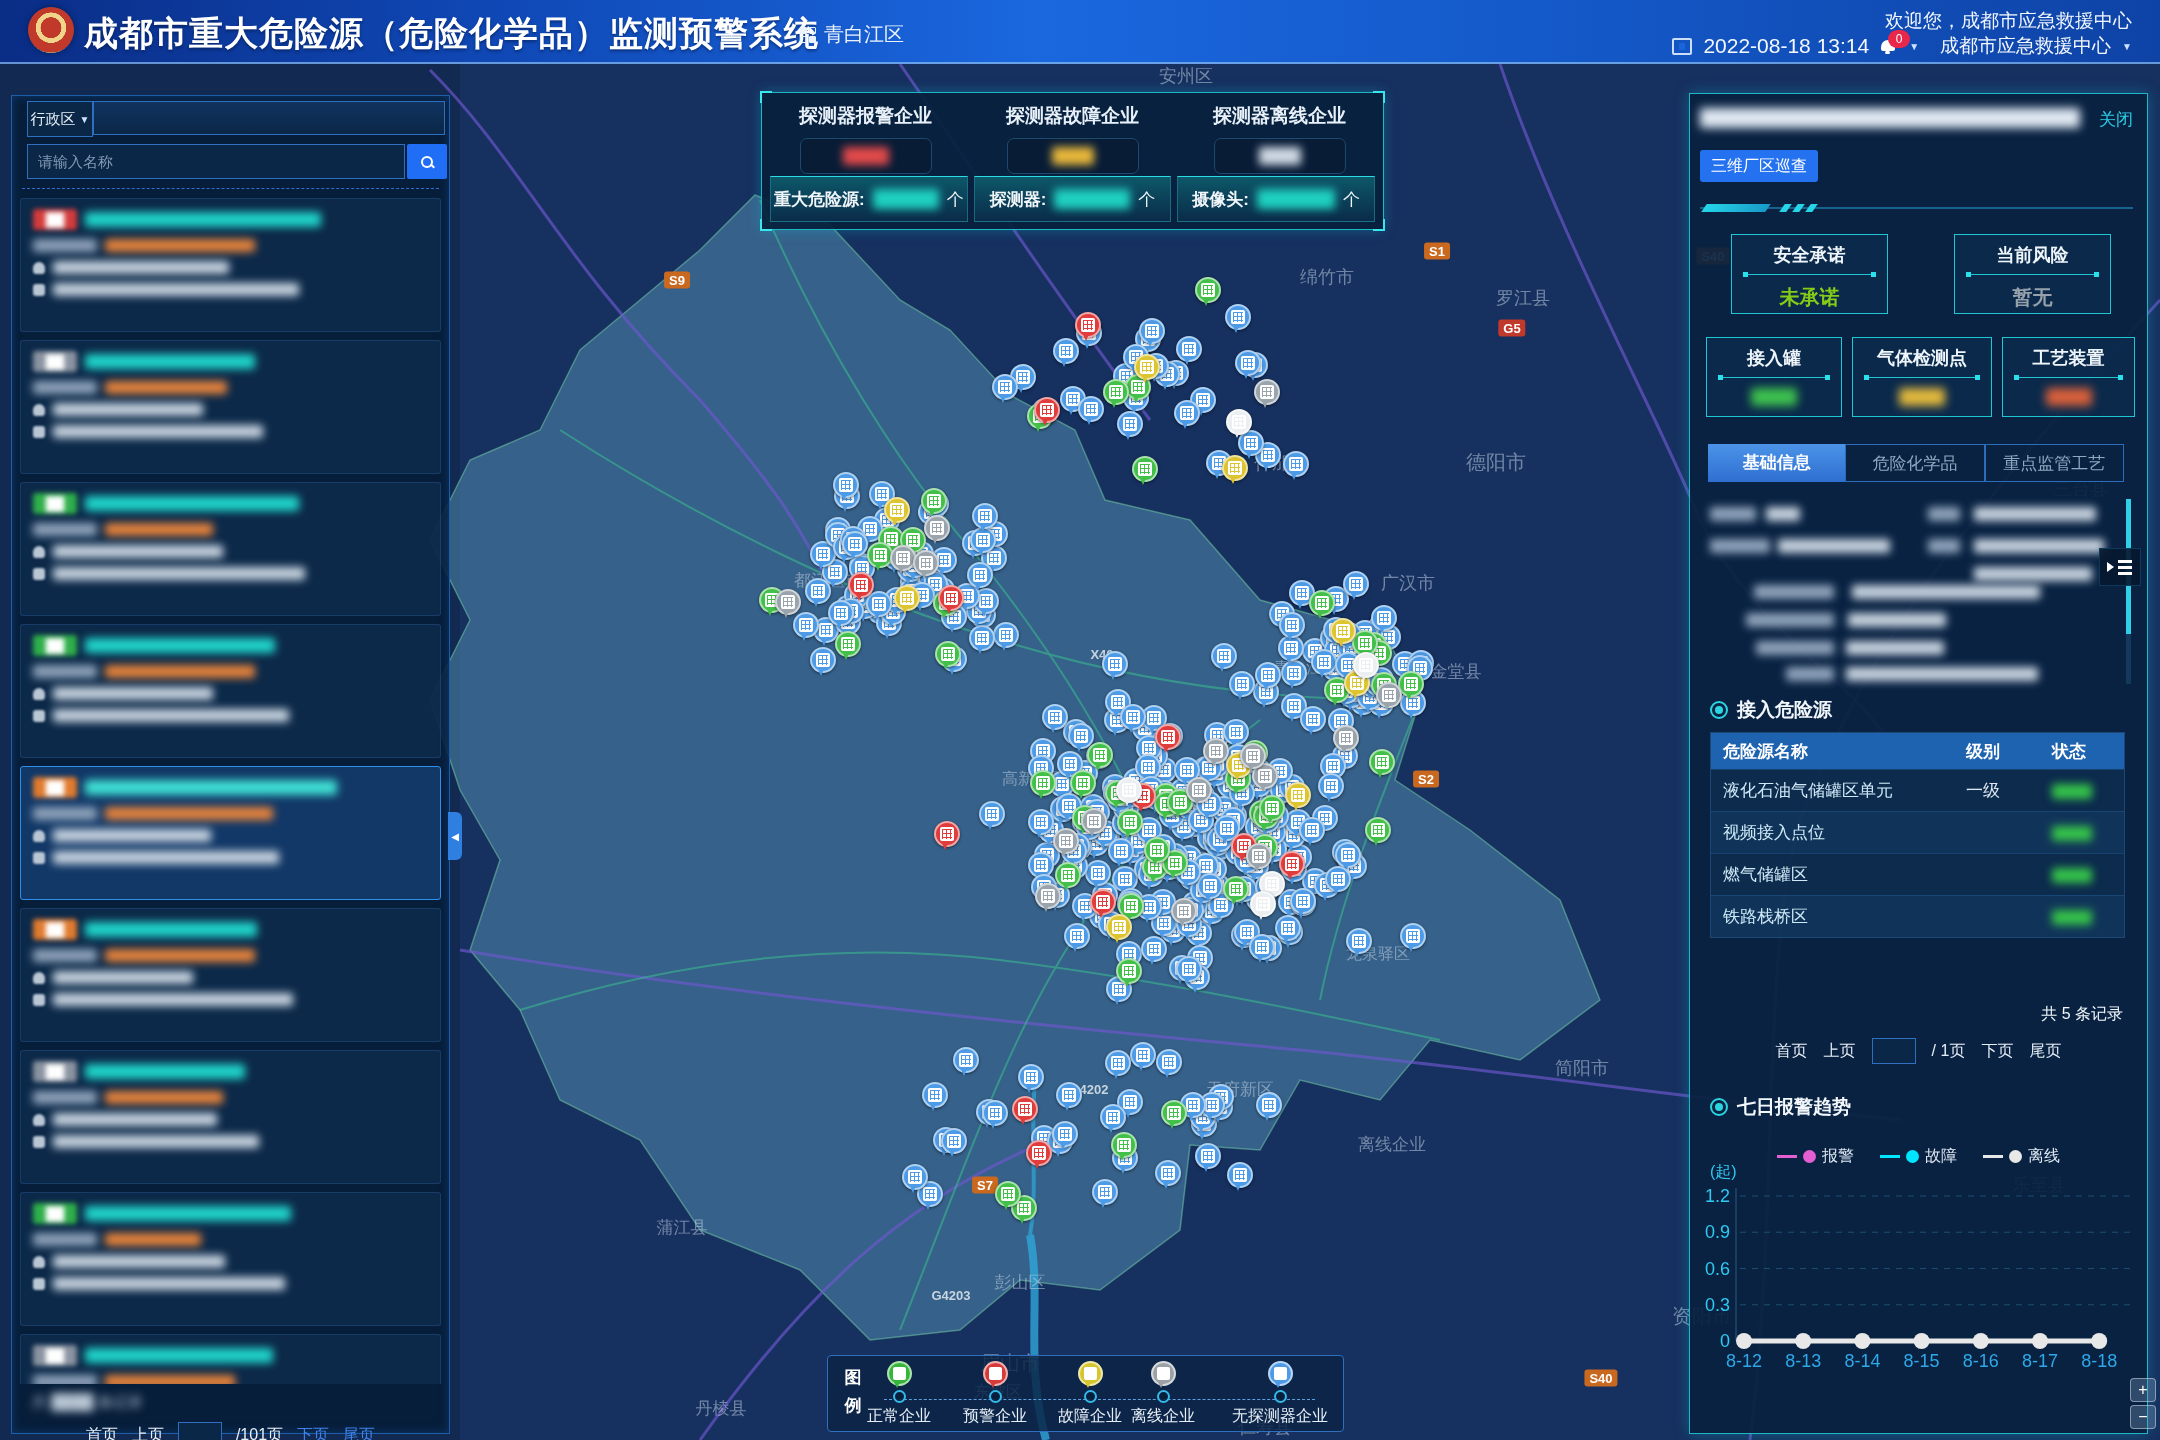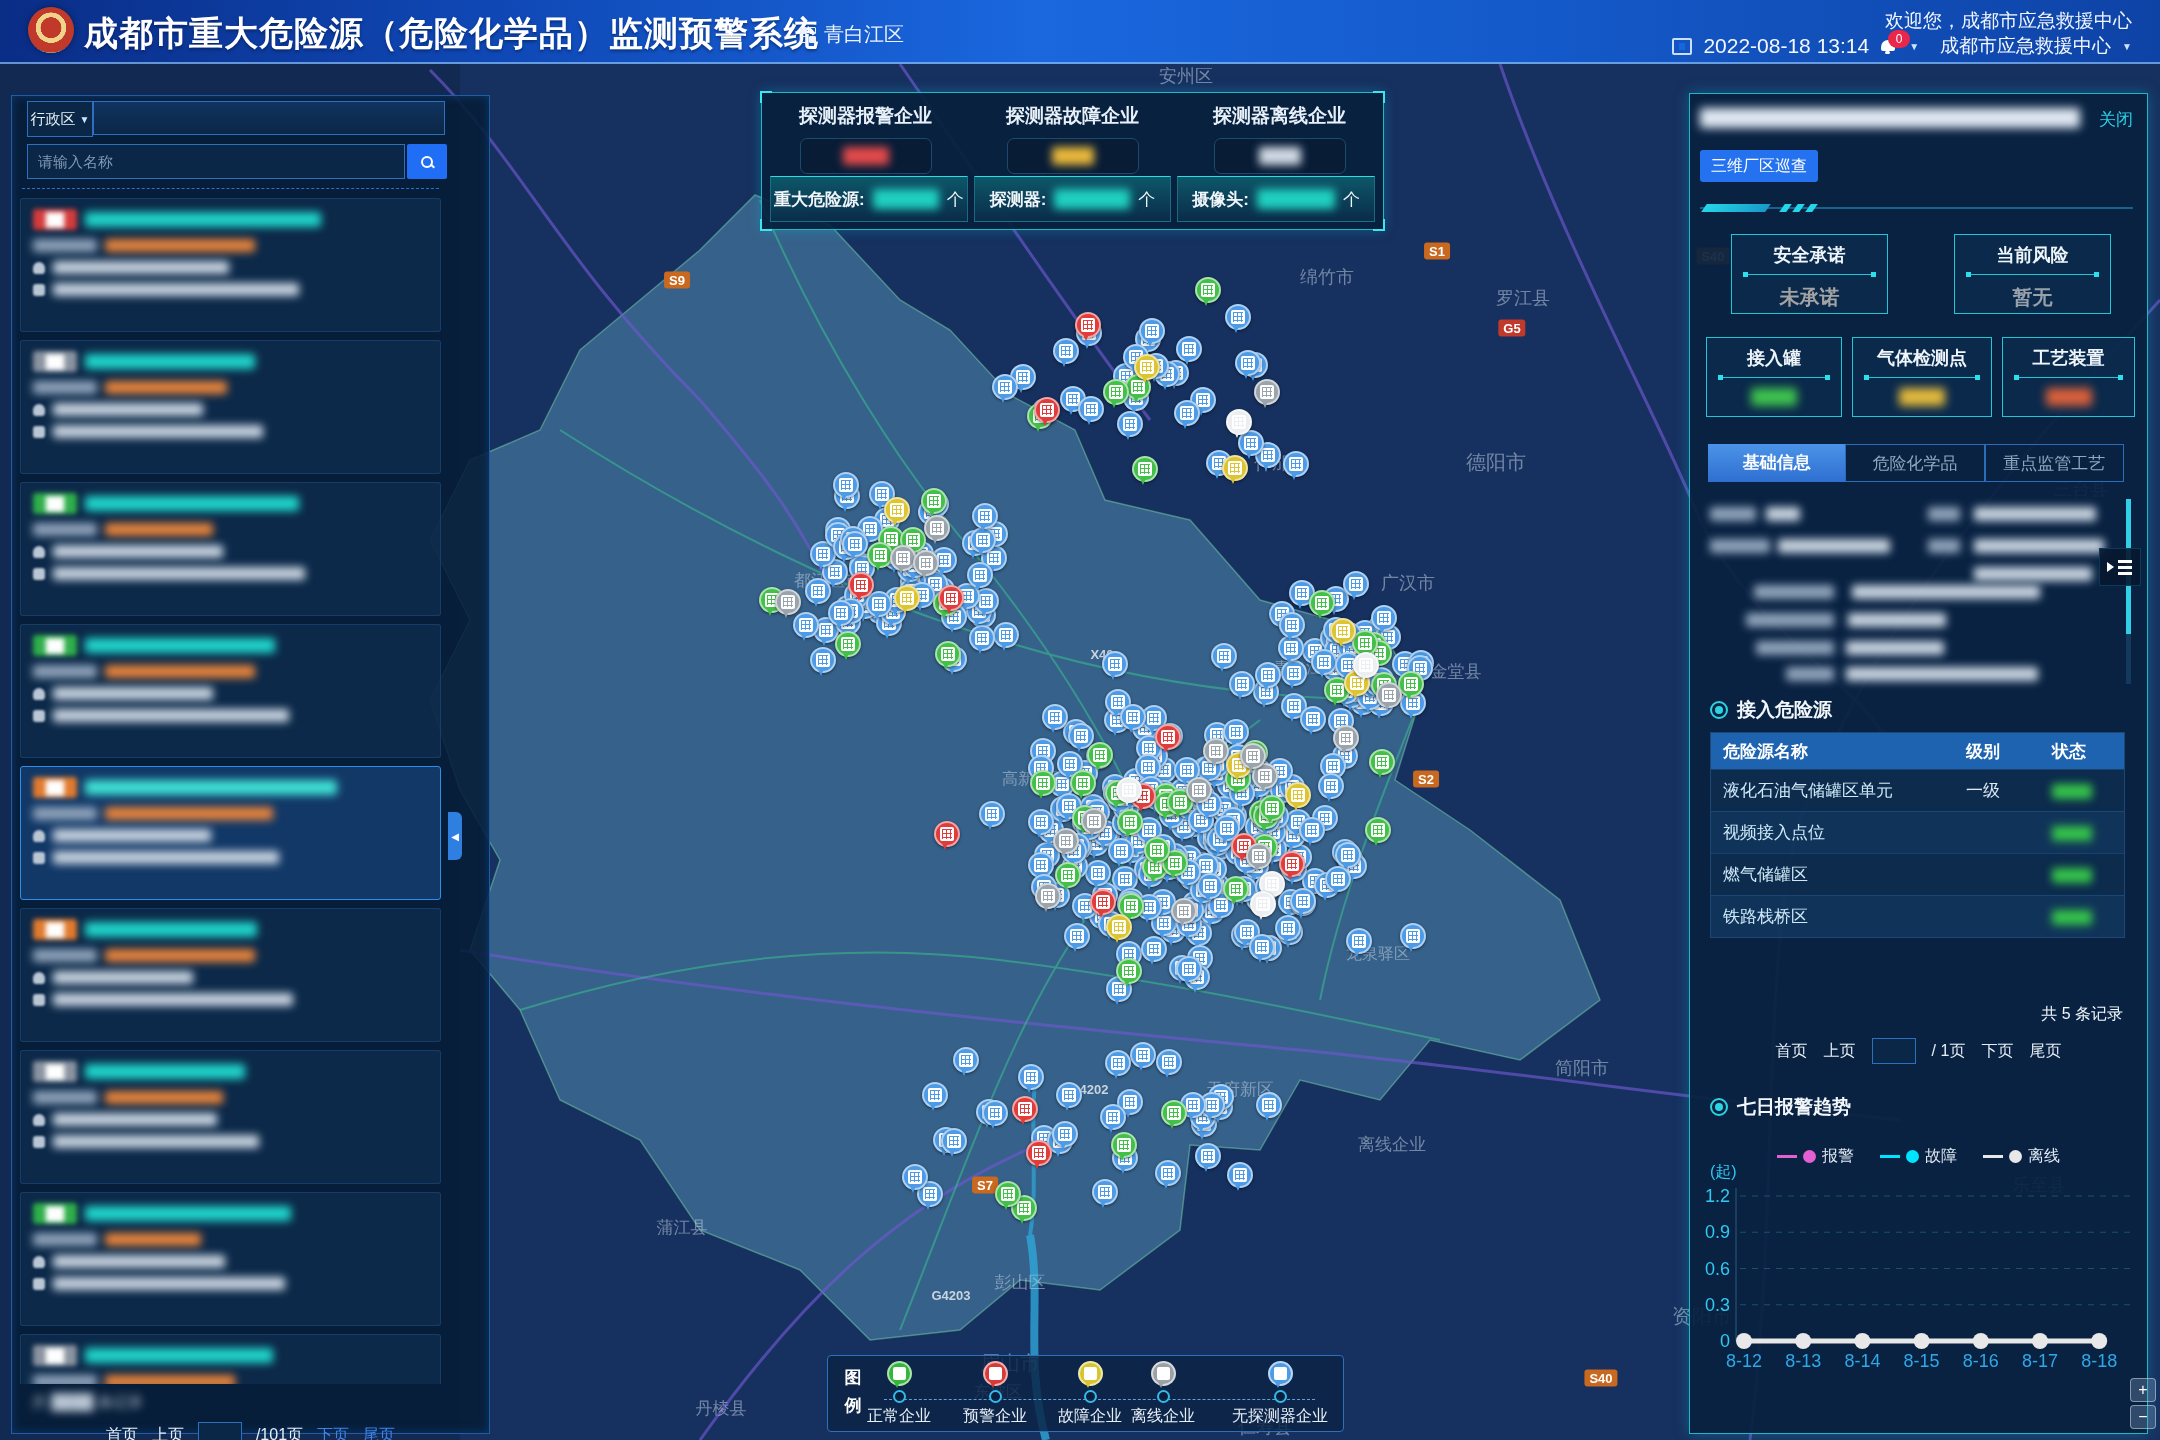--- a/index.html
+++ b/index.html
@@ -50,21 +50,21 @@
   .bell-wrap{position:relative;width:18px;height:18px;}
   .bell{position:absolute;left:1px;top:3px;width:14px;height:11px;background:#fff;border-radius:7px 7px 2px 2px;}
   .bell::after{content:"";position:absolute;left:4px;bottom:-3px;width:5px;height:3px;background:#fff;border-radius:2px;}
   .bell-badge{position:absolute;right:-12px;top:-7px;min-width:18px;height:18px;border-radius:9px;
     background:#e8274b;color:#fff;font-size:12px;line-height:18px;text-align:center;padding:0 2px;}
   .caret{font-size:10px;color:#cfe2ff;}
   .hdr-user{font-size:19px;color:#f4f8ff;margin-left:10px;}
 
   
   .sidebar{position:absolute;left:11px;top:95px;width:437px;height:1337px;z-index:8;
-    background:rgba(6,28,55,.88);border:1px solid #1e5ea8;box-shadow:0 0 10px rgba(20,80,160,.5) inset;padding-left:40px;}
+    background:rgba(6,28,55,.88);border:1px solid #1e5ea8;box-shadow:0 0 10px rgba(20,80,160,.5) inset;}
   .region-btn{position:absolute;left:15px;top:5px;width:64px;height:34px;border:1px solid #2f6fc0;
     background:#0b2747;color:#e6eef6;font-size:15px;display:flex;align-items:center;justify-content:center;gap:4px;}
   .region-input{position:absolute;left:81px;top:5px;width:352px;height:34px;border:1px solid #2f6fc0;
     background:linear-gradient(180deg,#10335f,#0b2747);box-sizing:border-box;}
   .search-input{position:absolute;left:15px;top:48px;width:378px;height:35px;border:1px solid #2f6fc0;
     background:#0b2747;box-sizing:border-box;color:#cfe0f2;font-size:15px;padding:0 10px;font-family:inherit;}
   .search-input::placeholder{color:#7f98b5;}
   .search-btn{position:absolute;left:395px;top:48px;width:40px;height:35px;background:#1f6ef5;border:none;
     border-radius:2px;cursor:pointer;}
   .mag{position:relative;display:block;width:12px;height:12px;margin:0 auto;}
@@ -1862,21 +1862,21 @@
       <span class="ln"></span>
         <span class="wg"></span>
       <span class="st" style="left:82px"></span>
         <span class="st" style="left:95px"></span>
         <span class="st" style="left:108px"></span>
     </div>
 
     <div class="kbox" style="left:41px;top:140px;width:157px;height:80px">
       <div class="lb">安全承诺</div>
       <div class="dv"></div>
-      <div class="vl" id="promise-val" style="color: #a3a3a3;">未承诺</div>
+      <div class="vl" id="promise-val" style="color: #84cc16;">未承诺</div>
     </div>
     <div class="kbox" style="left:264px;top:140px;width:157px;height:80px">
       <div class="lb">当前风险</div>
       <div class="dv"></div>
       <div class="vl" id="risk-val" style="color: rgb(151, 161, 171);">暂无</div>
     </div>
     <div id="dt-counters">
         <div class="kbox" style="left: 16px; top: 243px; width: 136px; height: 80px;">
           <div class="lb">接入罐</div>
           <div class="dv"></div>

